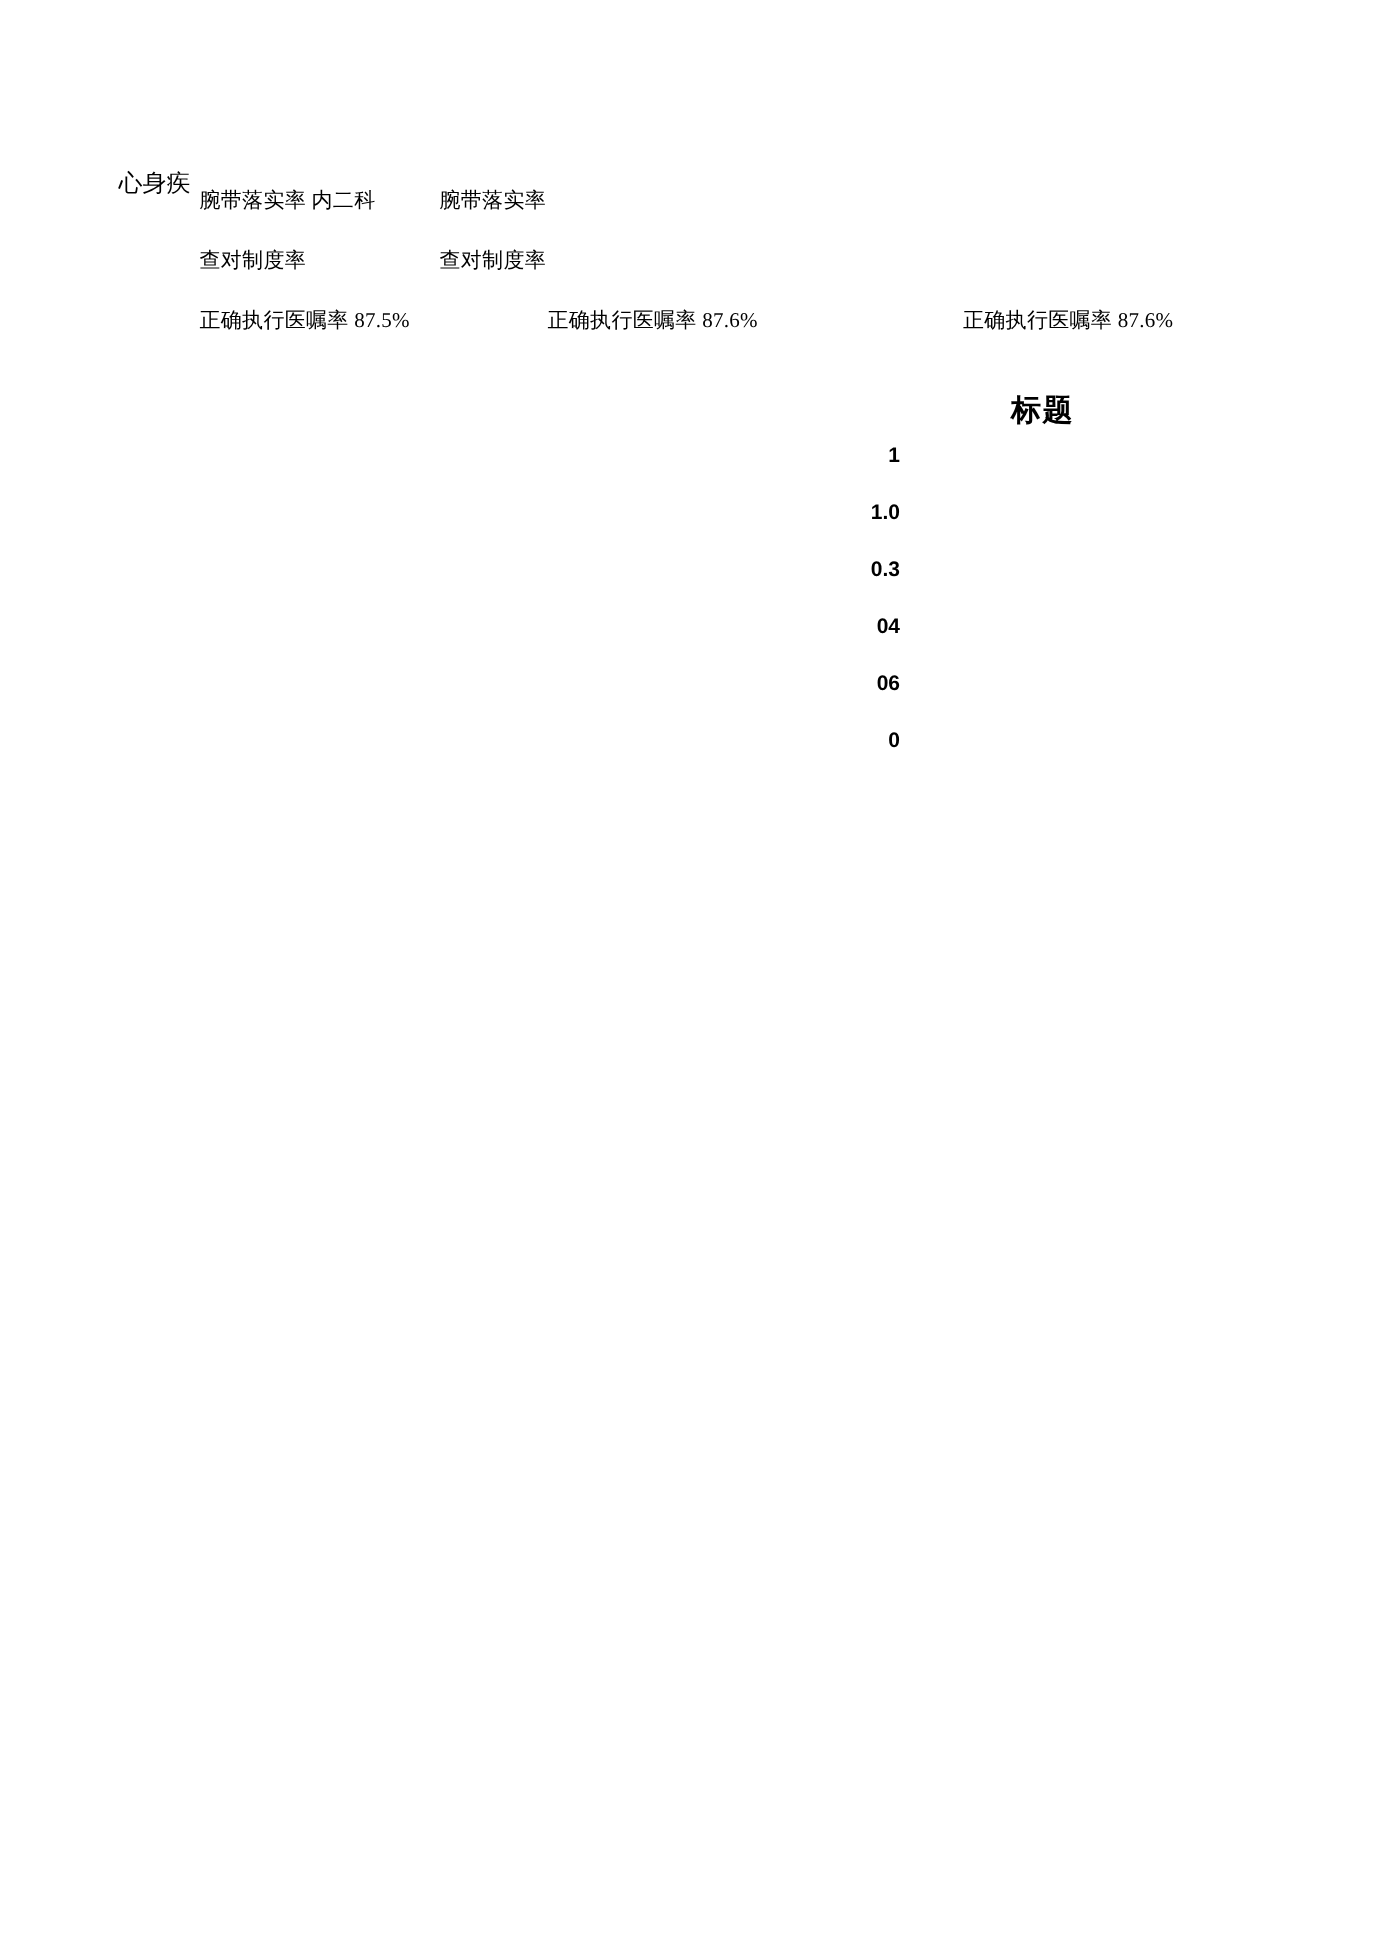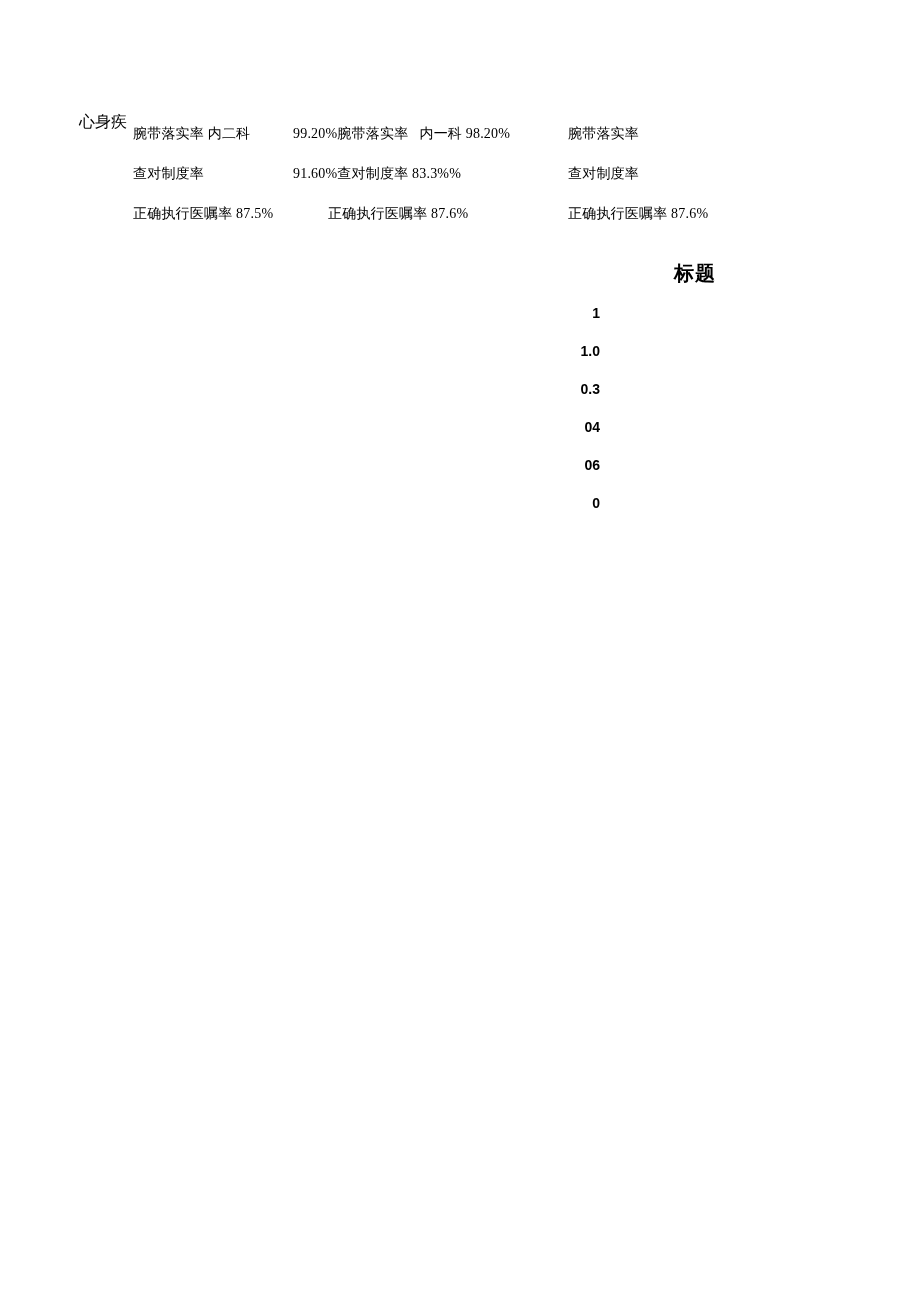--- a/index.html
+++ b/index.html
@@ -22,62 +22,60 @@
       position: absolute;
       left: 133px;
       right: 90px;
       display: flex;
       align-items: center;
       font-size: 14px;
       letter-spacing: 0.2px;
     }
     .row1 { top: 125px; }
     .row2 { top: 165px; }
-    .row3 { top: 205px; }
+    .row3 { top: 205px; gap: 37px; }
     .cell { white-space: pre; }
     .chart-area {
       position: absolute;
       left: 550px;
       top: 260px;
       width: 220px;
     }
     .chart-title {
       font-family: Arial, sans-serif;
       font-weight: bold;
       font-size: 20px;
       text-align: center;
       margin-left: 70px;
-      margin-bottom: 18px;
+      margin-bottom: 8px;
       letter-spacing: 1px;
     }
     .y-ticks {
       display: flex;
       flex-direction: column;
       align-items: flex-end;
       gap: 22px;
       font-family: Arial, sans-serif;
       font-weight: bold;
       font-size: 14px;
       width: 50px;
     }
   </style>
 </head>
 <body>
 
 <div class="sidebar-label">心身疾</div>
 
 <div class="data-row row1">
   <span class="cell" style="width:160px;">腕带落实率 内二科</span>
-  <span class="cell" style="width:275px;">99.20%腕带落实率   内一科 98.20%</span>
   <span class="cell">腕带落实率</span>
 </div>
 
 <div class="data-row row2">
   <span class="cell" style="width:160px;">查对制度率</span>
-  <span class="cell" style="width:275px;">91.60%查对制度率 83.3%%</span>
   <span class="cell">查对制度率</span>
 </div>
 
 <div class="data-row row3">
   <span class="cell" style="width:195px;">正确执行医嘱率 87.5%</span>
   <span class="cell" style="width:240px;">正确执行医嘱率 87.6%</span>
   <span class="cell">正确执行医嘱率 87.6%</span>
 </div>
 
 <div class="chart-area">

